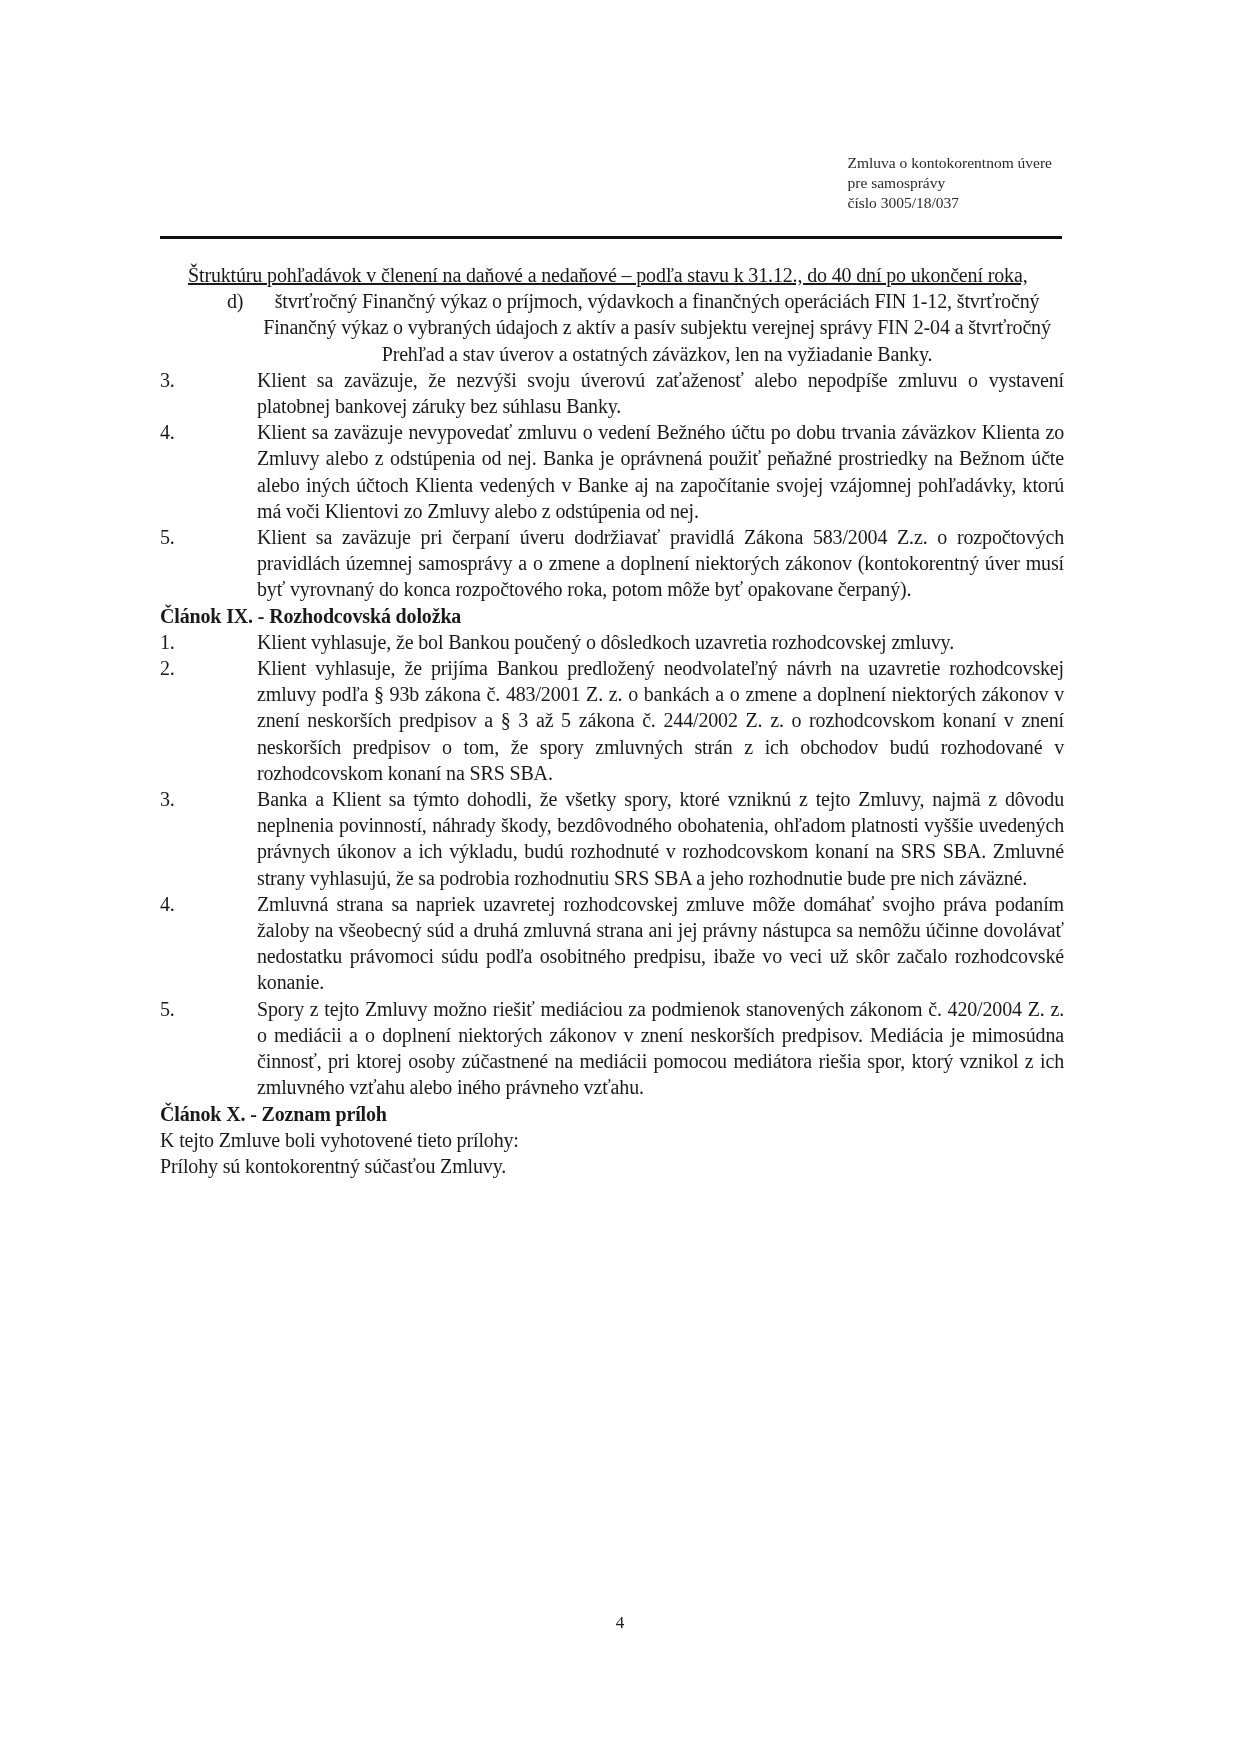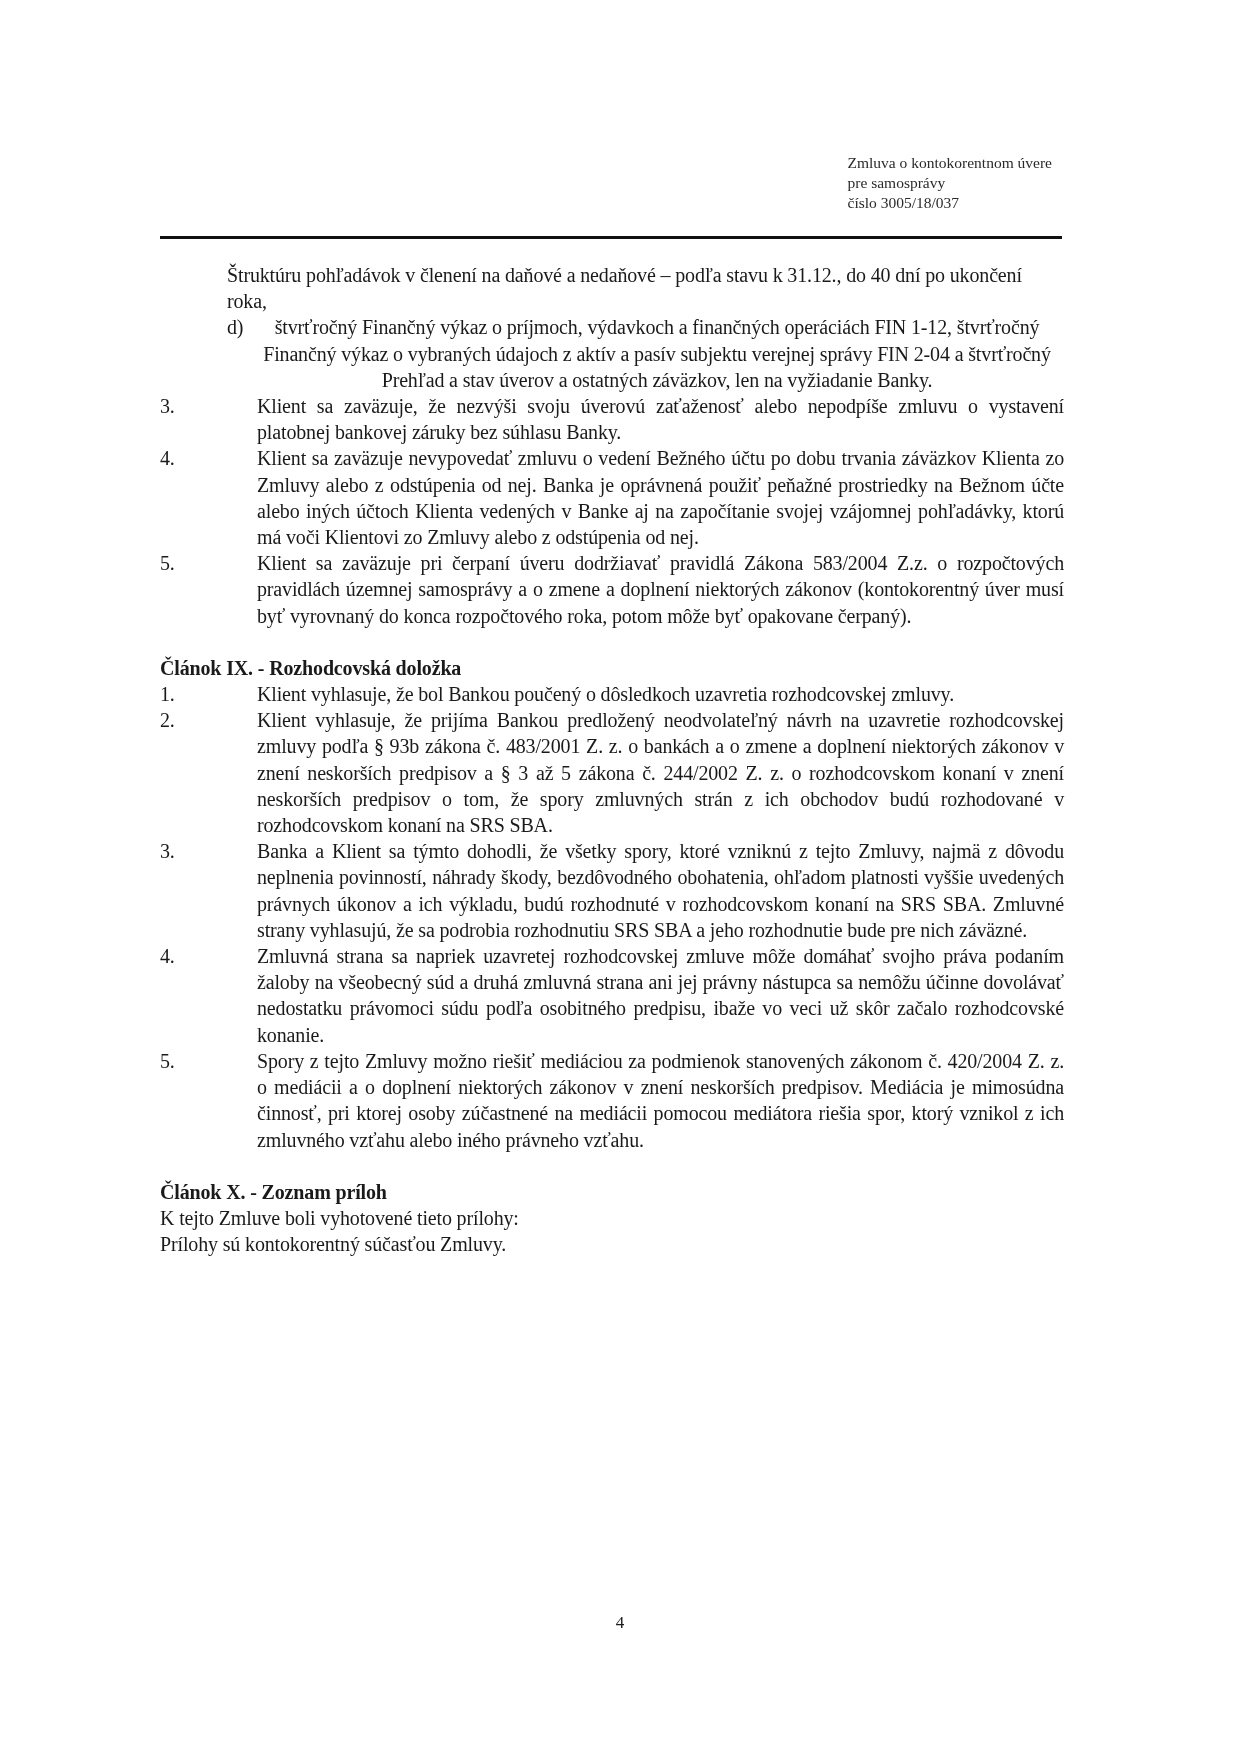--- a/index.html
+++ b/index.html
@@ -11,28 +11,28 @@
     position: absolute; right: 188px; top: 153px; text-align: left;
     font-size: 15.5px; line-height: 20px; color: #2a2a2a;
   }
   .rule {
     position: absolute; left: 160px; top: 236px; width: 902px; height: 3px; background: #111;
   }
   .content {
     position: absolute; left: 160px; top: 262px; width: 904px;
     font-size: 20px; line-height: 26.2px; letter-spacing: -0.15px;
   }
-  .para-cont { margin-left: 67px; }
+  .para-cont { margin-left: 28px; text-decoration: underline; }
   .sub-item { display: flex; margin-left: 67px; }
   .sub-item .marker { width: 23px; flex: none; }
   .sub-item .txt { flex: 1; text-align: center; }
   .item { display: flex; }
   .item .num { width: 67px; flex: none; }
   .item .txt { flex: 1; text-align: justify; margin-left: 30px; }
-  .heading { font-weight: bold; margin-top: 26px; }
+  .heading { font-weight: bold; }
   .line { display: block; }
   .footer-num {
     position: absolute; left: 0; width: 1240px; top: 1613px; text-align: center; font-size: 17px;
   }
 </style>
 </head>
 <body>
 
 <div class="header">
   <div>Zmluva o kontokorentnom úvere</div>

